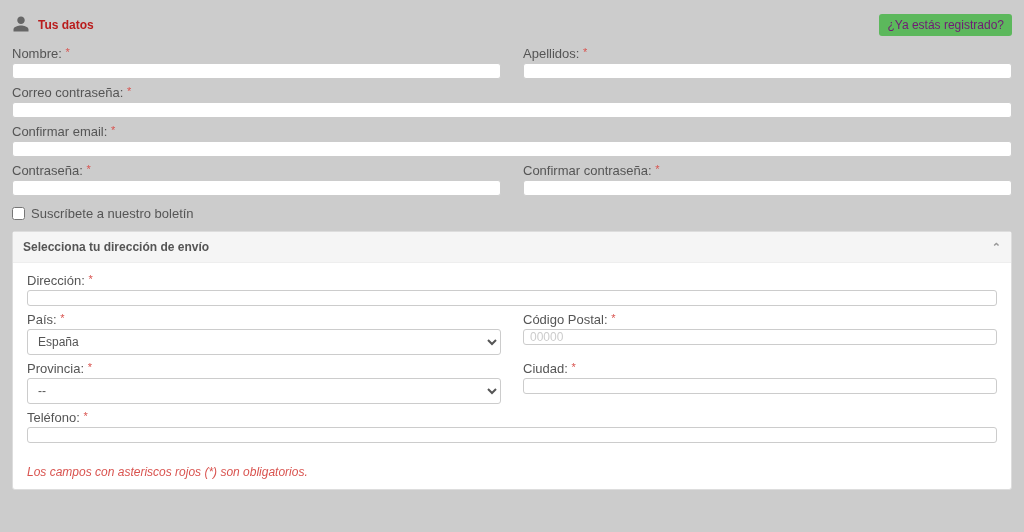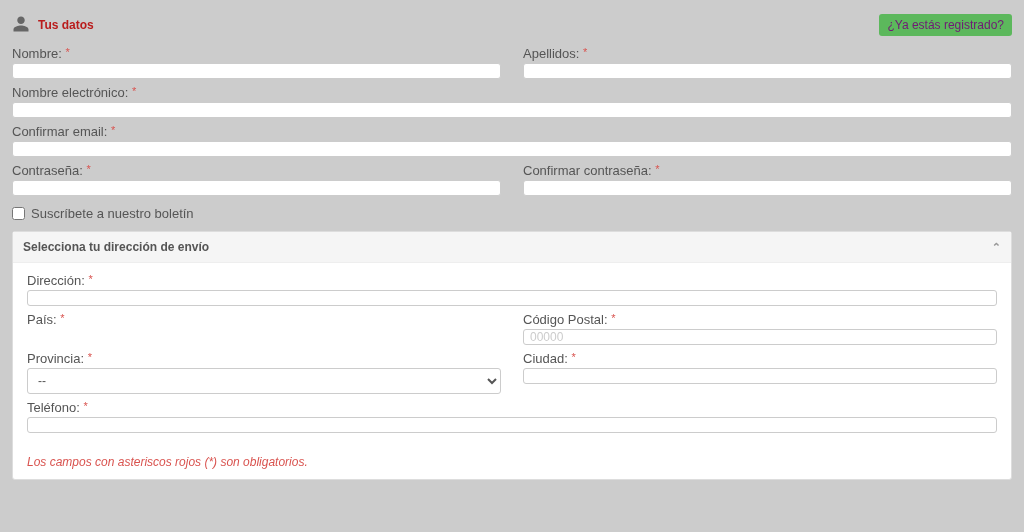--- a/index.html
+++ b/index.html
@@ -109,21 +109,21 @@
       <div class="label"><span>Nombre:</span> <span class="req">*</span></div>
       <input type="text" style="">
     </div>
     <div class="col">
       <div class="label"><span>Apellidos:</span> <span class="req">*</span></div>
       <input type="text" style="">
     </div>
   </div>
 
   <div class="mb4">
-    <div class="label"><span>Nombre electrónico:</span> <span class="req">*</span></div>
+    <div class="label"><span>Correo contraseña:</span> <span class="req">*</span></div>
     <input type="text" style="">
   </div>
 
   <div class="mb4">
     <div class="label"><span>Confirmar email:</span> <span class="req">*</span></div>
     <input type="text" style="">
   </div>
 
   <div class="row">
     <div class="col">
@@ -147,20 +147,21 @@
       <span class="caret">⌃</span>
     </div>
     <div class="panel-body">
       <div class="mb4">
         <div class="label"><span>Dirección:</span> <span class="req">*</span></div>
         <input type="text" style="">
       </div>
       <div class="row">
         <div class="col">
           <div class="label"><span>País:</span> <span class="req">*</span></div>
+          <select><option>España</option></select>
         </div>
         <div class="col">
           <div class="label"><span>Código Postal:</span> <span class="req">*</span></div>
           <input type="text" placeholder="00000" style="">
         </div>
       </div>
       <div class="row">
         <div class="col">
           <div class="label"><span>Provincia:</span> <span class="req">*</span></div>
           <select><option>--</option></select>

